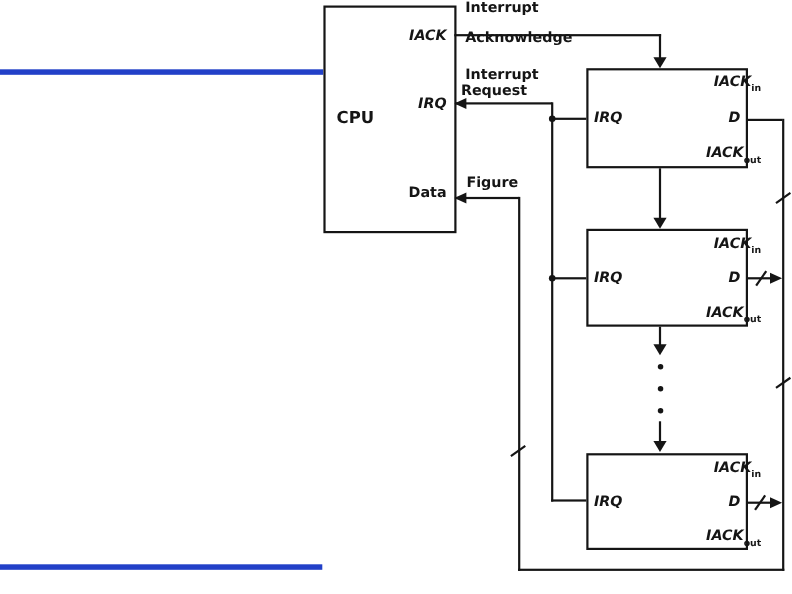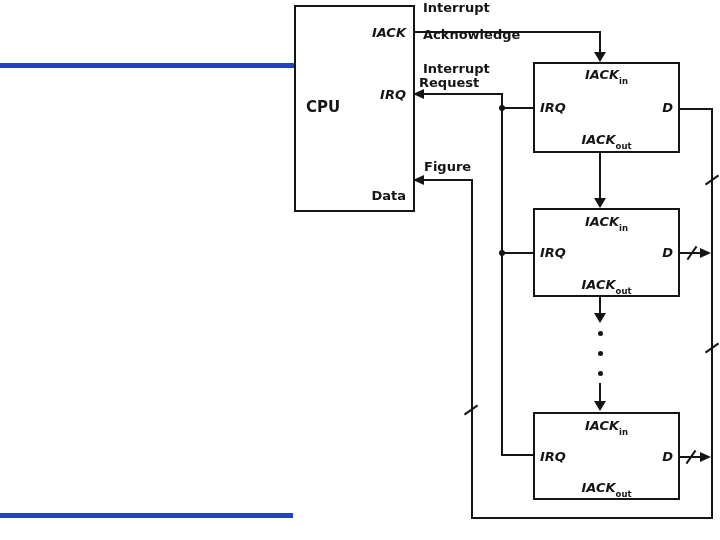--- a/index.html
+++ b/index.html
@@ -4,21 +4,21 @@
 <style>
   html,body { margin:0; padding:0; background:#fff; }
   .slide { position:relative; width:720px; height:540px; background:#ffffff; overflow:hidden;
            font-family:"DejaVu Sans", sans-serif; }
   .title { position:absolute; left:8px; top:20px; font-family:"Liberation Sans", sans-serif;
            font-size:30px; font-weight:normal; letter-spacing:0.5px; }
   .rule  { position:absolute; height:5px; }
   .box   { position:absolute; border:2px solid #151515; background:#fff; box-sizing:border-box; }
   .lbl   { position:absolute; color:#151515; font-weight:bold; font-size:13px; line-height:15px;
            white-space:nowrap; }
-  .ctr   { text-align:center; }
+  .ctr   { text-align:right;padding-left:12px; }
   .rgt   { text-align:right; }
   .it    { font-style:italic; }
   sub.sb { font-size:8.5px; font-style:normal; font-weight:bold; line-height:0; position:relative; top:1px; }
   .ln    { position:absolute; background:#151515; }
   .dot   { position:absolute; width:6px; height:6px; border-radius:50%; background:#151515; }
   .edot  { position:absolute; width:5px; height:5px; border-radius:50%; background:#151515; }
   .ar    { position:absolute; width:0; height:0; }
   .ar-down  { border-left:6px solid transparent; border-right:6px solid transparent; border-top:10px solid #151515; }
   .ar-left  { border-top:5px solid transparent; border-bottom:5px solid transparent; border-right:11px solid #151515; }
   .ar-right { border-top:5px solid transparent; border-bottom:5px solid transparent; border-left:11px solid #151515; }
@@ -30,21 +30,21 @@
 <body>
 
 <div class="slide">
 
   <div class="rule" style="left: 0px; top: 63px; width: 294px; background: rgb(34, 64, 200);"></div>
   <div class="rule" style="left: 0px; top: 513px; width: 293px; background: rgb(34, 64, 200);"></div>
 
   <div class="box" style="left:294px;top:5px;width:121px;height:207px"></div>
   <div class="lbl it rgt" style="left:340px;top:25px;width:66px">IACK</div>
   <div class="lbl it rgt" style="left:340px;top:87px;width:66px">IRQ</div>
-  <div class="lbl rgt" style="left:340px;top:188px;width:66px">Data</div>
+  <div class="lbl rgt" style="left:340px;top:168px;width:66px">Data</div>
   <div class="lbl" style="left:306px;top:100px;font-size:15px">CPU</div>
 
   <div class="lbl" style="left:423px;top:0px">Interrupt</div>
   <div class="lbl" style="left:423px;top:27px">Acknowledge</div>
   <div class="lbl" style="left:423px;top:61px">Interrupt</div>
   <div class="lbl" style="left:419px;top:75px">Request</div>
   <div class="lbl" style="left:424px;top:159px">Figure</div>
 
   <div class="box" style="left:533px;top:62px;width:147px;height:91px"></div>
   <div class="lbl ctr" style="left:533px;top:67px;width:147px"><span class="it">IACK</span><sub class="sb">in</sub></div>

